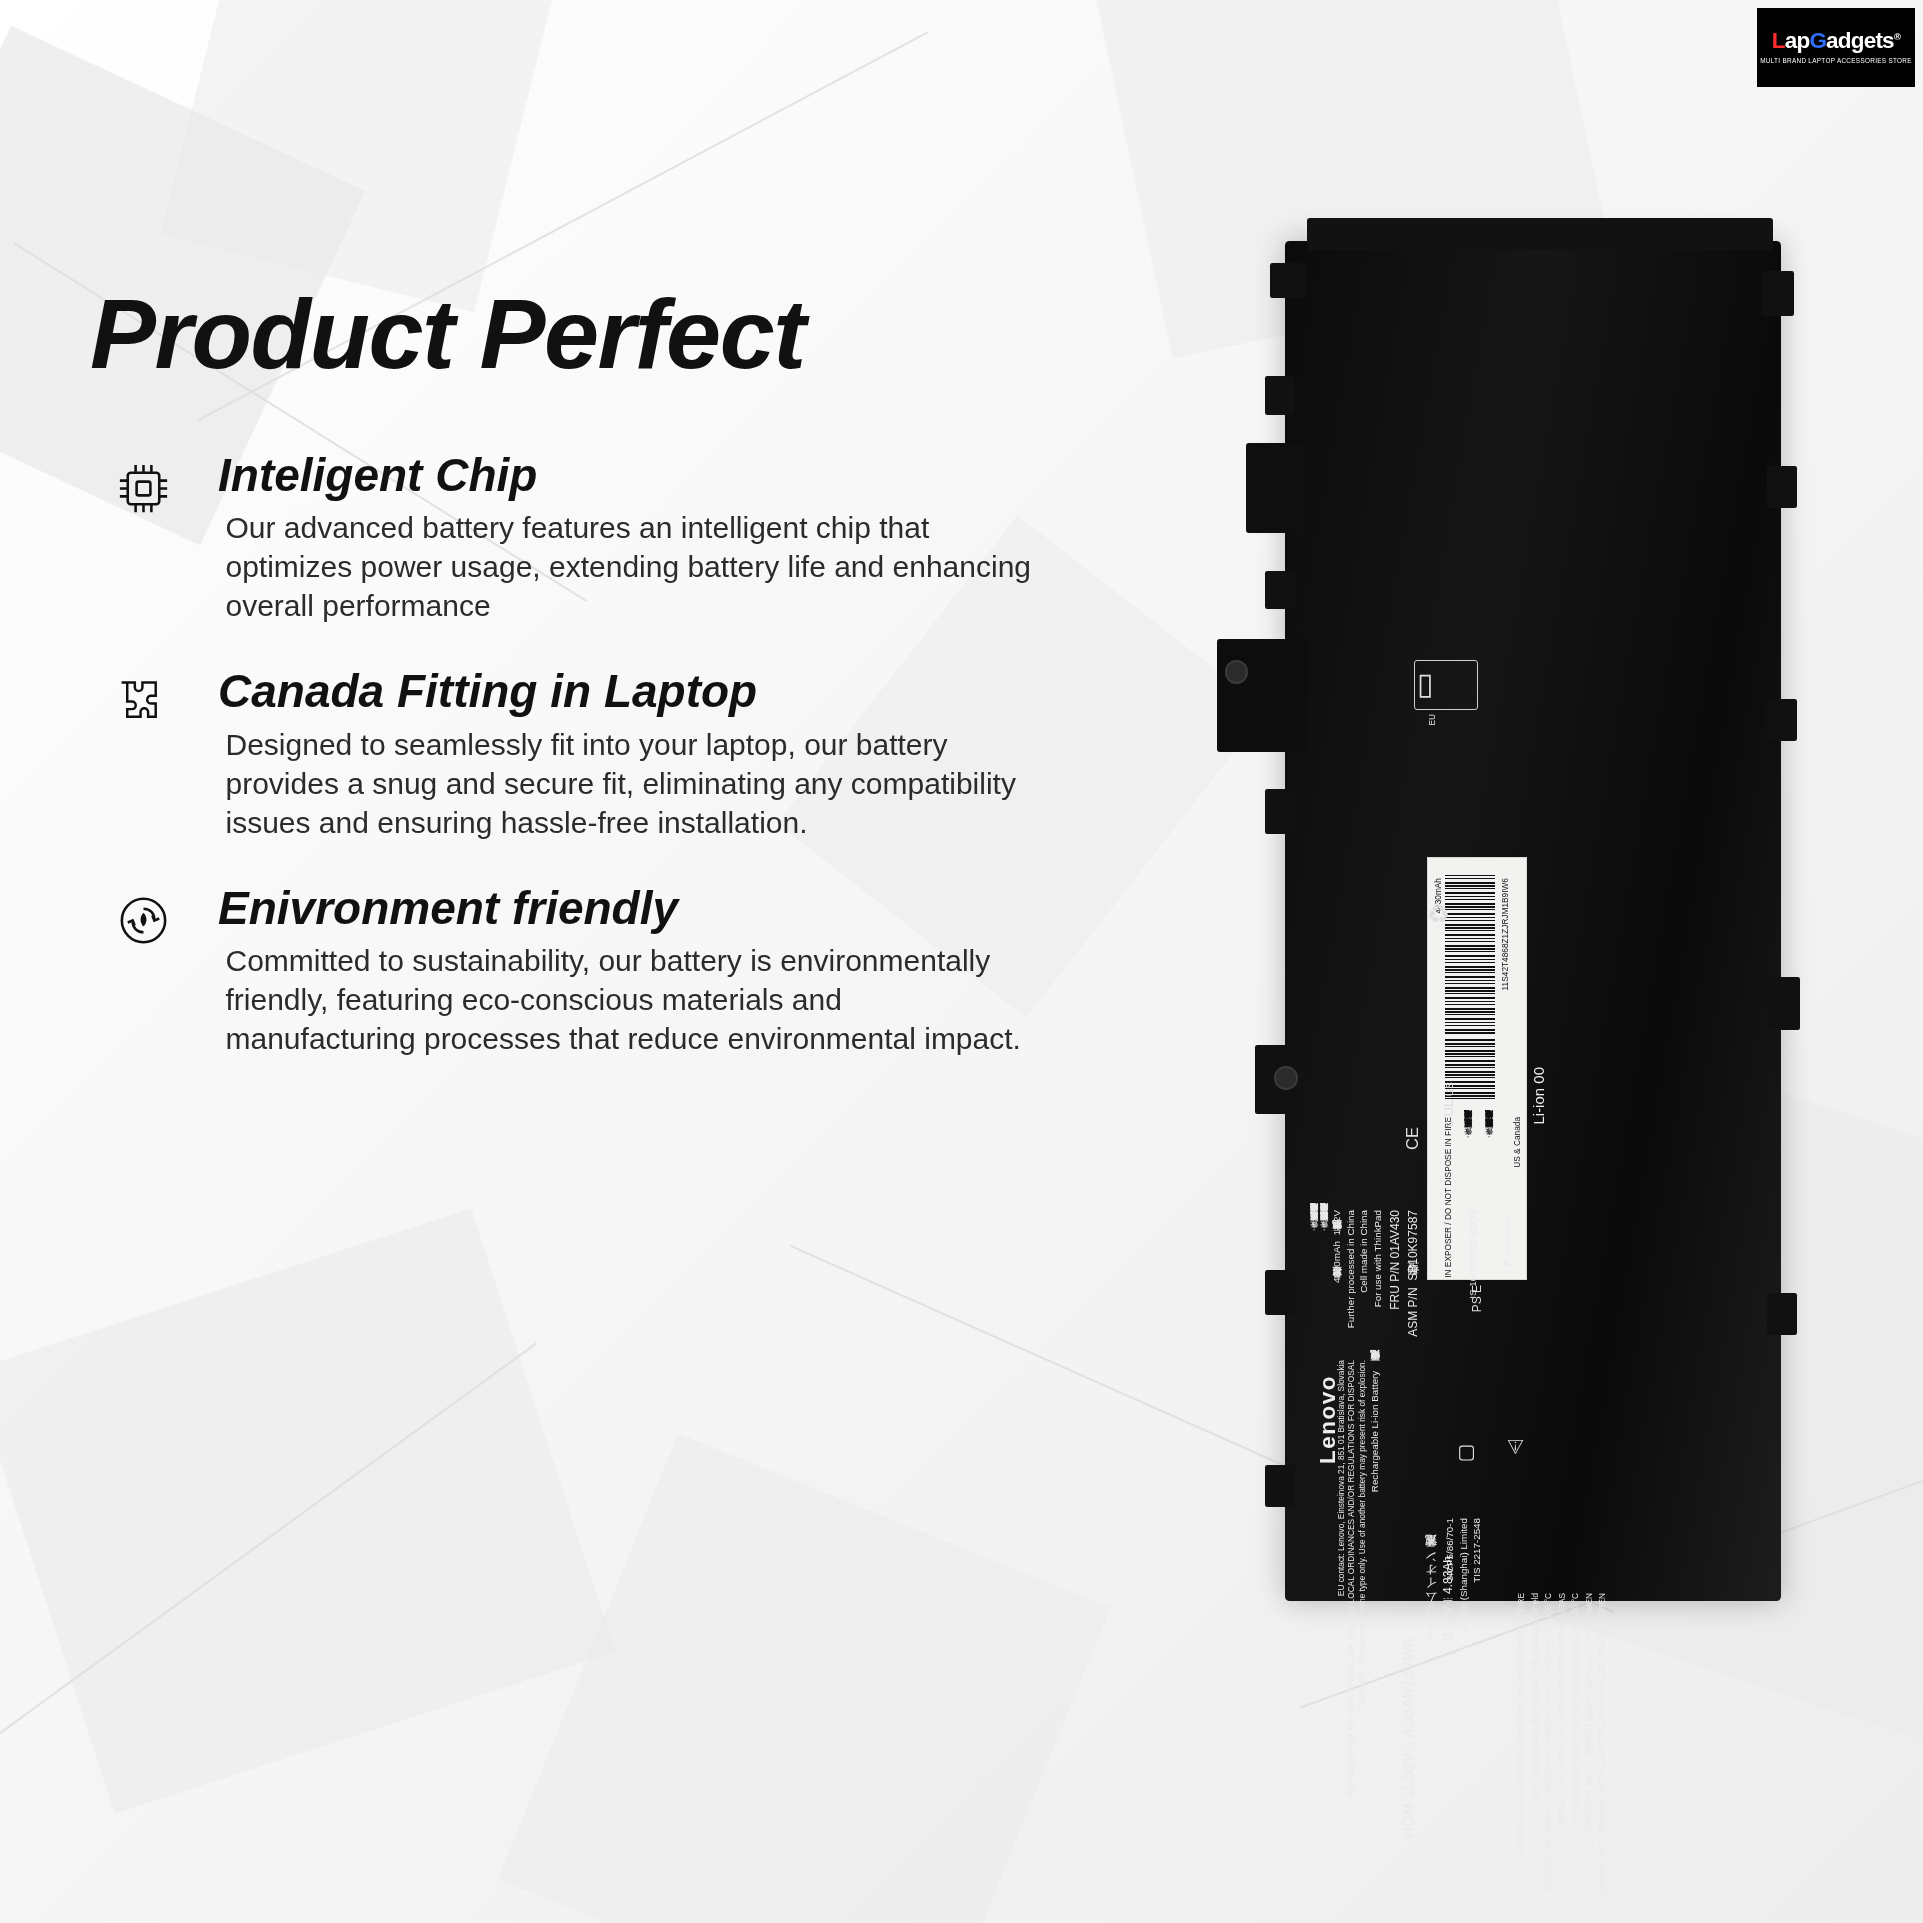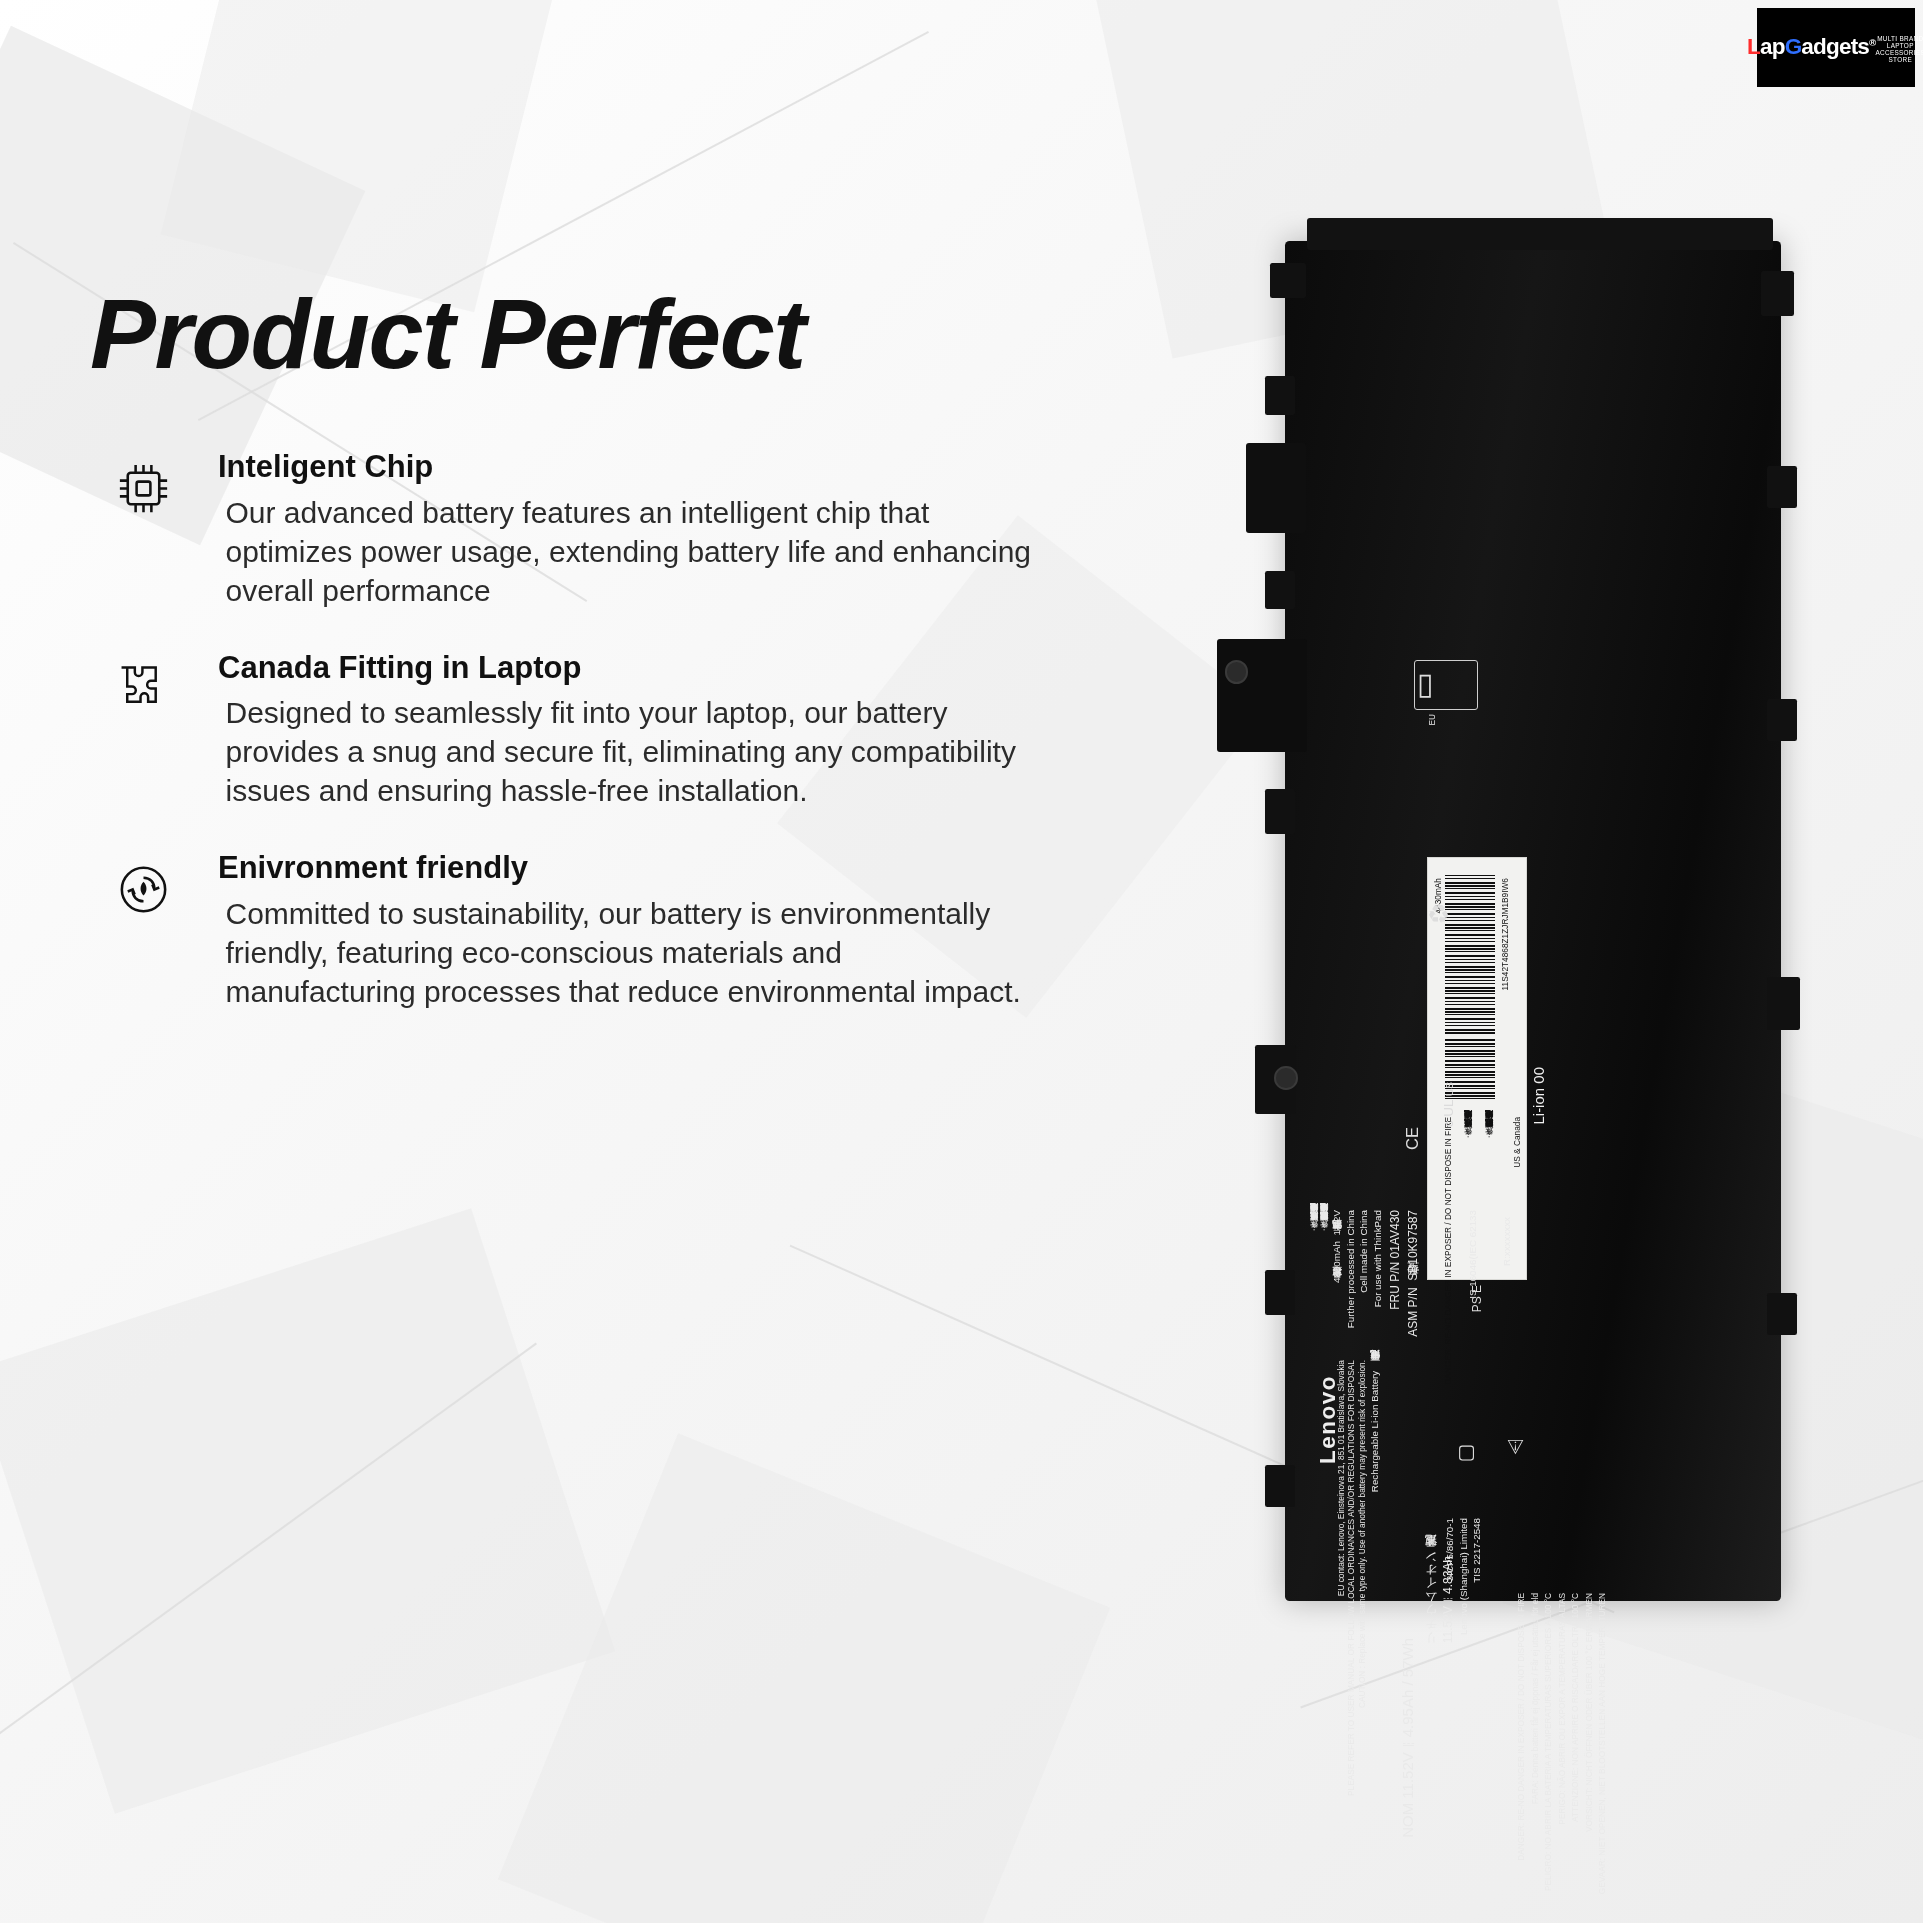--- a/index.html
+++ b/index.html
@@ -18,21 +18,21 @@
   }
   
   .poly{position:absolute;background:#e9e9e9;opacity:.75;}
   .polyline{position:absolute;background:#dcdcdc;opacity:.8;}
 
   
   .brand-badge{
     position:absolute;top:7.5px;right:9px;
     width:158px;height:79px;
     background:#000;
-    display:flex;flex-direction:row;
+    display:flex;flex-direction:column;
     align-items:center;justify-content:center;
     box-sizing:border-box;
   }
   .brand-line1{
     font-size:22.5px;font-weight:bold;letter-spacing:-0.8px;
     line-height:1;
   }
   .brand-l{color:#ff2d2d;}
   .brand-ap{color:#ffffff;}
   .brand-g{color:#2f6fff;}
@@ -58,21 +58,21 @@
     position:relative;
     padding-left:120px;
     margin-bottom:42px;
   }
   .f-icon{
     position:absolute;left:11.3px;top:3px;
     width:68px;height:68px;
     display:flex;align-items:center;justify-content:center;
   }
   .f-title{
-    font-size:31px;font-weight:bold;
+    font-size:46px;font-weight:bold;font-style:italic;
     color:#111;margin:0 0 9px 0;line-height:1.05;
   }
   .f-desc{
     font-size:30px;line-height:1.30;color:#2b2b2b;
     margin:0;padding-left:7.5px;
     max-width:834px;
   }
 
   
   .photo{

